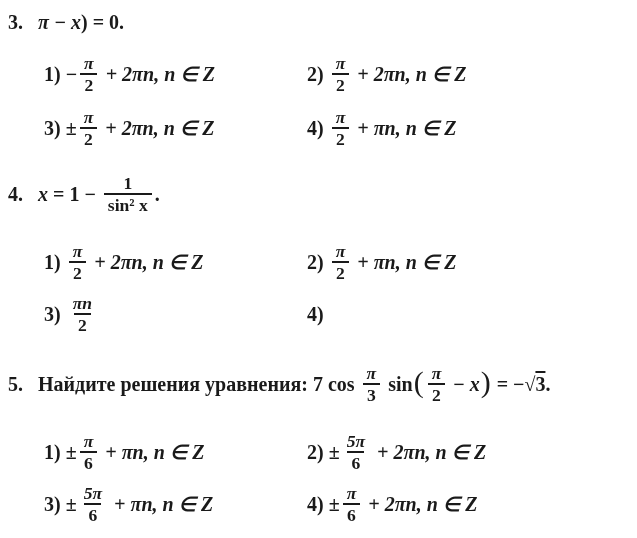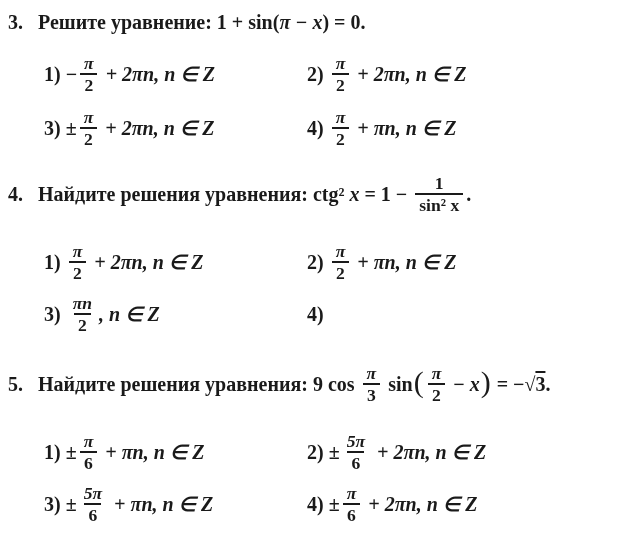--- a/index.html
+++ b/index.html
@@ -81,21 +81,20 @@
 </style>
 </head>
 <body>
 
 <div class="page">
 
   <section class="problem" id="p3">
     <div class="stmt">
       <span class="pnum">3.</span>
       <span class="mathline">
-          <span class="tok rm">Решите уравнение: 1 + sin(</span>
           <span class="tok it">π − x</span>
           <span class="tok rm">) = 0.</span>
         </span>
     </div>
     <div class="opts">
       <div class="opt">
         <span class="olabel">1)</span>
         <span class="mathline">
             <span class="tok rm">−</span>
             <span class="frac">
@@ -136,21 +135,20 @@
             <span class="tok it"> + πn, n ∈ Z</span>
           </span>
       </div>
     </div>
   </section>
 
   <section class="problem" id="p4">
     <div class="stmt">
       <span class="pnum">4.</span>
       <span class="mathline">
-          <span class="tok rm">Найдите решения уравнения: ctg² </span>
           <span class="tok it">x</span>
           <span class="tok rm"> = 1 − </span>
           <span class="frac">
             <span class="n rm">1</span>
             <span class="d rm">sin² x</span>
           </span>
           <span class="tok rm">.</span>
         </span>
     </div>
     <div class="opts">
@@ -174,34 +172,33 @@
             <span class="tok it"> + πn, n ∈ Z</span>
           </span>
       </div>
       <div class="opt">
         <span class="olabel">3)</span>
         <span class="mathline">
             <span class="frac">
               <span class="n it">πn</span>
               <span class="d rm">2</span>
             </span>
-            <span class="tok it">, n ∈ Z</span>
           </span>
       </div>
       <div class="opt">
         <span class="olabel">4)</span>
       </div>
     </div>
   </section>
 
   <section class="problem" id="p5">
     <div class="stmt">
       <span class="pnum">5.</span>
       <span class="mathline">
-          <span class="tok rm">Найдите решения уравнения: 9 cos </span>
+          <span class="tok rm">Найдите решения уравнения: 7 cos </span>
           <span class="frac">
             <span class="n it">π</span>
             <span class="d rm">3</span>
           </span>
           <span class="tok rm"> sin</span>
           <span class="tok paren">(</span>
           <span class="frac">
             <span class="n it">π</span>
             <span class="d rm">2</span>
           </span>

